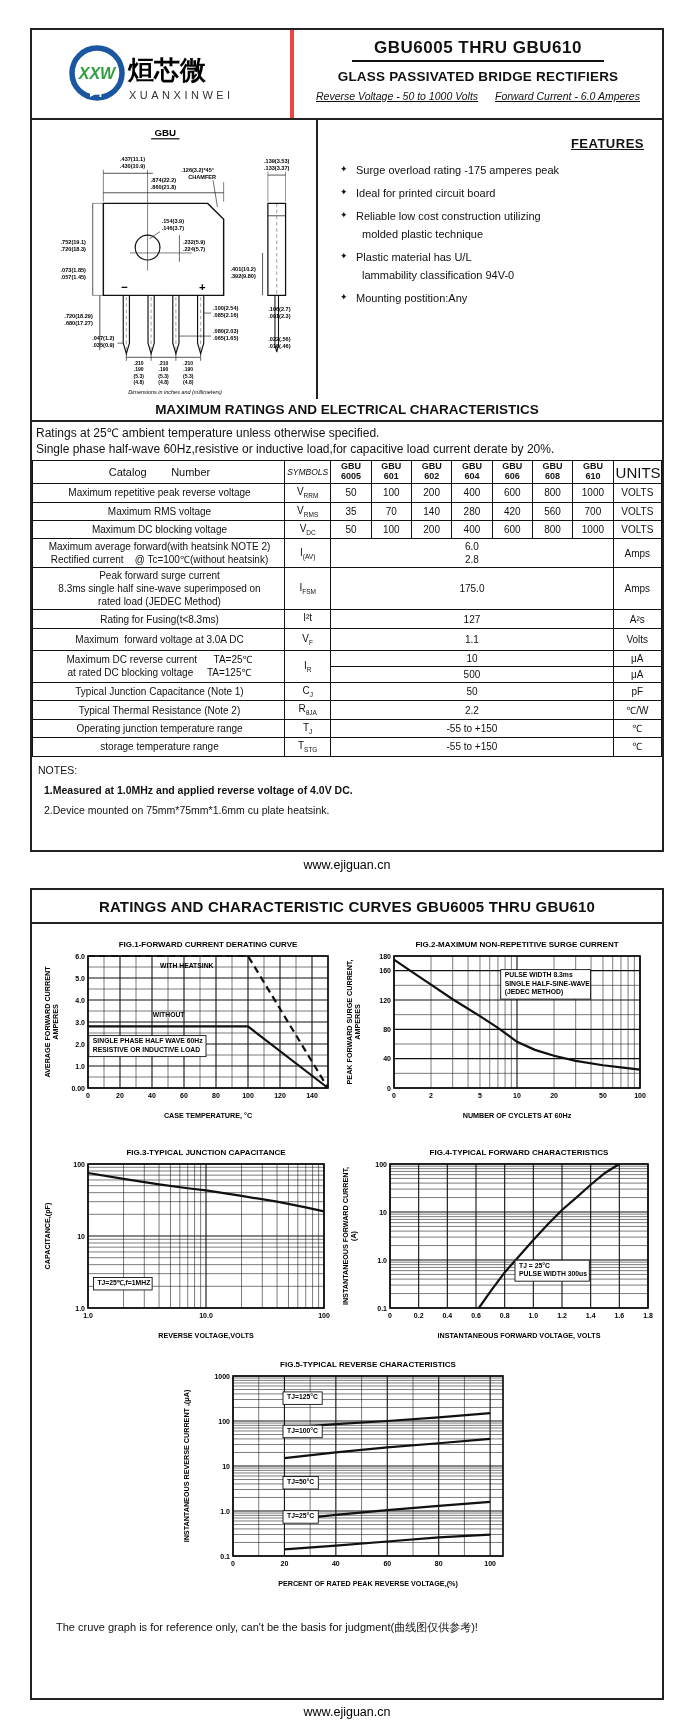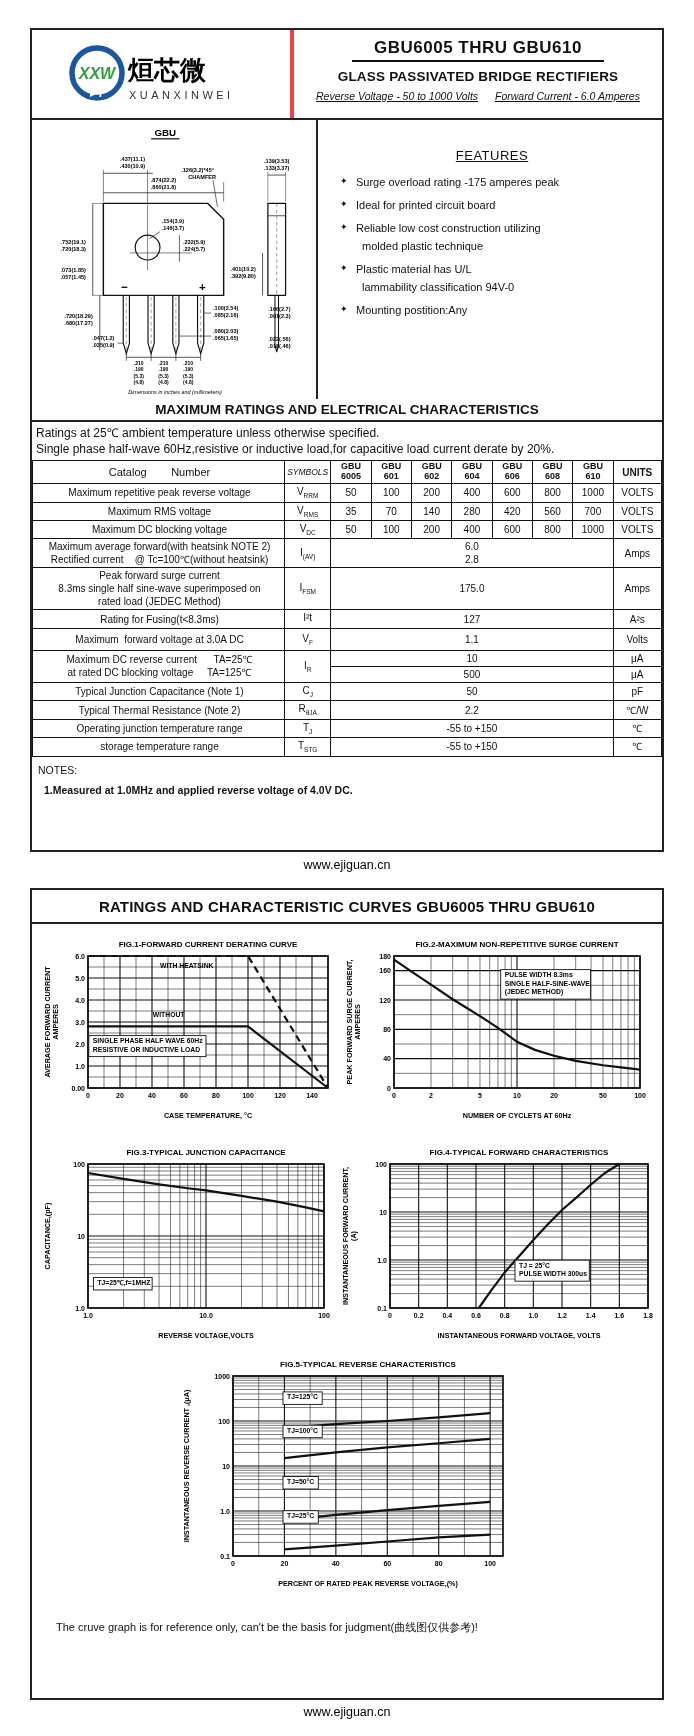--- a/index.html
+++ b/index.html
@@ -23,39 +23,39 @@
   .subtitle { font-size:13.5px; font-weight:bold; margin-top:7px; letter-spacing:0.2px; }
   .voltline { font-size:10.5px; font-style:italic; margin-top:6px; }
   .voltline span { margin:0 7px;text-decoration:underline; }
   .logo-cn { font-size:26px; font-weight:bold; }
   .logo-en { font-size:11px; letter-spacing:3.5px; fill:#333; }
 
   
   .body-row { display:flex; height:279px; }
   .draw-cell { width:286px; border-right:2px solid #222; padding-top:2px; }
   .feat-cell { flex:1; padding:16px 18px 0 22px; }
-  .feat-title { text-align:center; font-size:13px; font-weight:normal; text-decoration:underline; letter-spacing:0.5px; margin-bottom:12px;margin-top:12px; }
+  .feat-title { text-align:right; font-size:13px; font-weight:bold; text-decoration:underline; letter-spacing:0.5px; margin-bottom:12px; }
   .feat-li { font-size:11px; line-height:1.45; display:flex; margin-bottom:7px; }
   .feat-li .bullet { width:16px; font-size:9px; color:#111; flex:none; }
   .feat-li.cont { margin-left:22px; margin-top:-5px; }
   .dim { font-size:6.3px; font-weight:bold; }
   .dim4 { font-size:5.7px; font-weight:bold; }
   .pkg { font-size:11px; font-weight:bold; }
   .pm { font-size:13px; font-weight:bold; }
   .dnote { font-size:6.2px; font-style:italic; }
 
   
   .band { border-bottom:2px solid #222; text-align:center; font-size:13.5px; font-weight:bold; padding:3px 0 3px; }
   .ratings { font-size:12px; line-height:1.35; padding:3px 0 3px 4px; }
   table.spec { width:100%; border-collapse:collapse; table-layout:fixed; font-size:10px; }
   table.spec td { border:1px solid #111; text-align:center; padding:1px 2px; line-height:1.3; }
   td.lbl { text-align:center; padding-left:4px !important; white-space:pre; overflow:hidden; }
   td.symh { font-style:italic; font-size:8.5px; }
   td.dev { font-weight:bold; font-size:9px; line-height:1.1 !important; }
-  td.unith { font-weight:bold; font-size:10px; }
+  td.unith { font-weight:normal; font-size:15px; }
   sub { font-size:6.5px; }
   .notes { font-size:10.5px; padding:4px 0 0 6px; line-height:1.9; }
 
   
   .p2title { text-align:center; font-size:15px; font-weight:bold; padding:8px 0 7px; border-bottom:2px solid #222; letter-spacing:0.2px; }
   .figrow { display:flex; gap:6px; padding:12px 6px 0 10px; }
   .fig5wrap { display:flex; justify-content:center; padding-top:10px; }
   svg.chart text { font-family:"Liberation Sans", sans-serif; }
   .tick { font-size:7px; font-weight:700; }
   .axlabel { font-size:7.2px; font-weight:700; }
@@ -369,20 +369,21 @@
       <td><span>T</span><sub>STG</sub></td>
       <td colspan="7">-55 to +150</td>
       <td>℃</td>
     </tr>
   </tbody>
     </table>
 
   <div class="notes">
     <div>NOTES:</div>
     <div style="padding-left:6px;font-weight:bold;">1.Measured at 1.0MHz and applied reverse voltage of 4.0V DC.</div>
+    <div style="padding-left:6px;">2.Device mounted on 75mm*75mm*1.6mm cu plate heatsink.</div>
   </div>
 </div>
 
 <div class="footerline" id="f1">
   <a href="#">www.ejiguan.cn</a>
 </div>
 
 <div class="pagebox" id="p2">
   <div class="p2title">RATINGS AND CHARACTERISTIC CURVES GBU6005 THRU GBU610</div>
 

